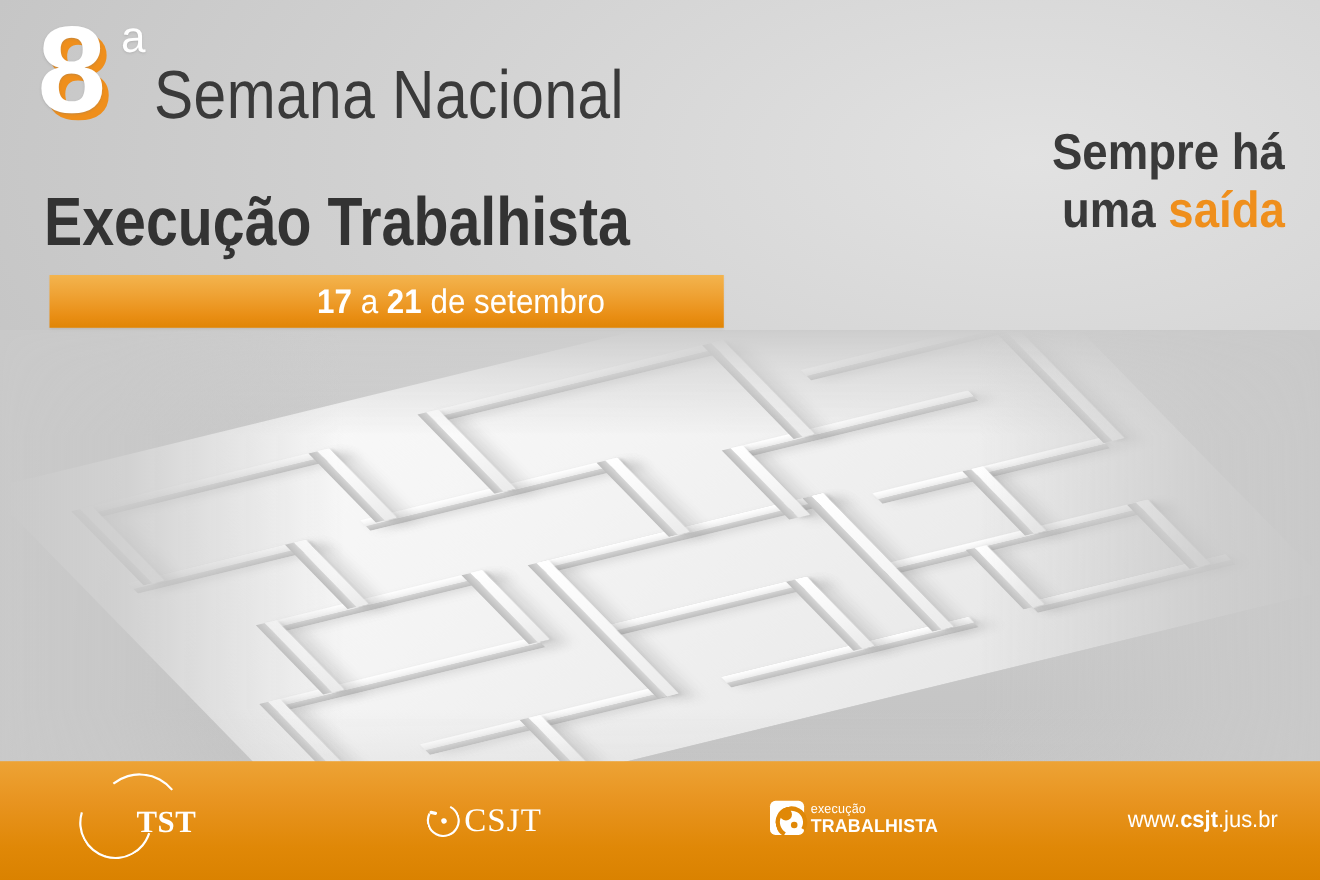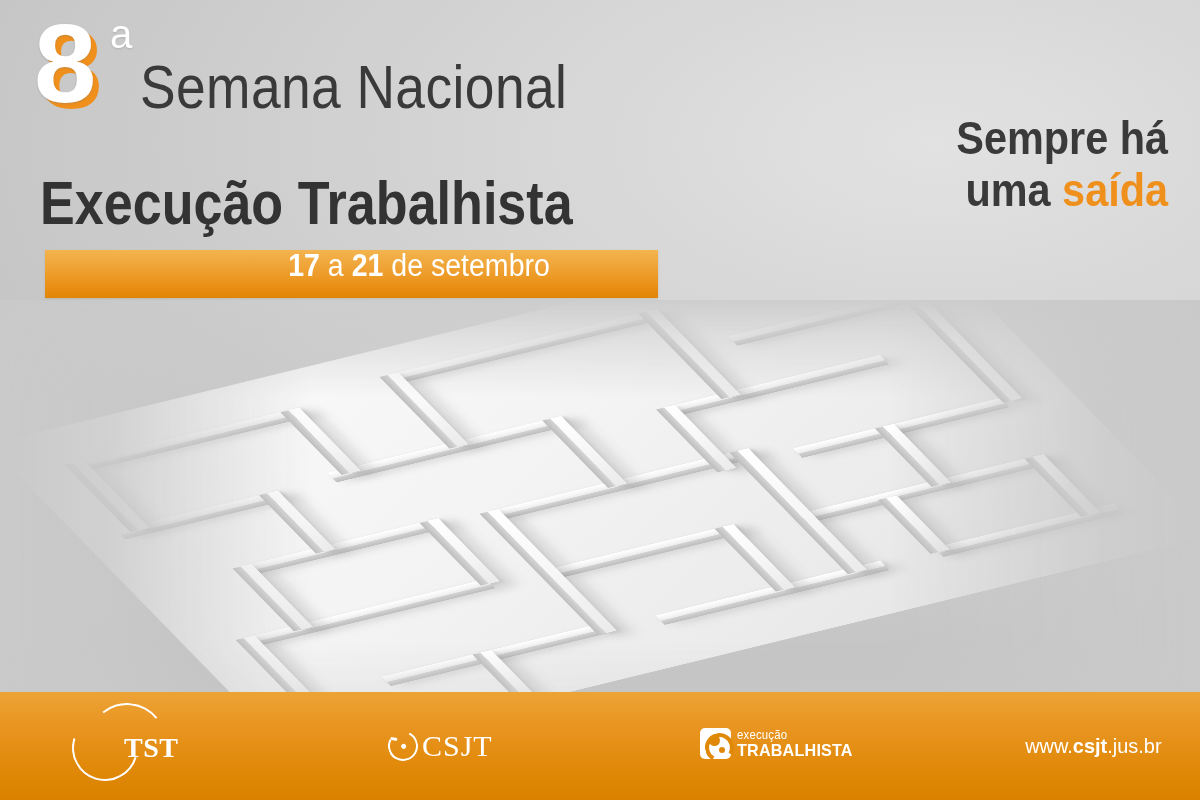--- a/index.html
+++ b/index.html
@@ -119,21 +119,21 @@
     position:absolute;left:40px;top:172px;
     font-size:62px;line-height:62px;
     color:#333333;font-weight:bold;
     transform:scaleX(.84);transform-origin:left center;
     white-space:nowrap;letter-spacing:0px;
   }
 
   #datebar{
     position:absolute;left:45px;top:250px;width:613px;height:48px;
     background:linear-gradient(180deg,#f3b44e 0%,#efa234 38%,#e98e14 78%,#e08505 100%);
-    display:flex;align-items:flex-start;justify-content:flex-end;
+    display:flex;align-items:center;justify-content:flex-end;
     box-shadow:0 1px 2px rgba(150,130,100,.25);
   }
   #datebar .date-text{
     color:#ffffff;font-size:31px;line-height:31px;
     padding-right:118px;white-space:nowrap;
     transform:scaleX(.92);transform-origin:right center;
   }
   #datebar .date-text b{font-weight:bold;}
   #datebar .date-text span{font-weight:400;}
 

